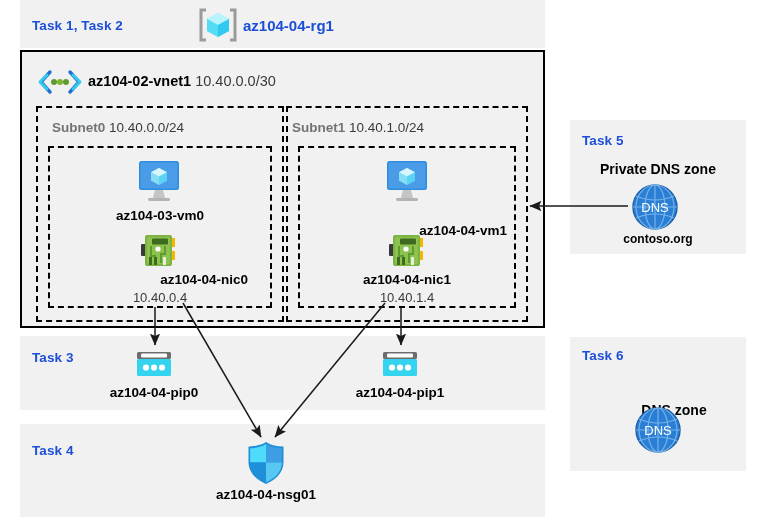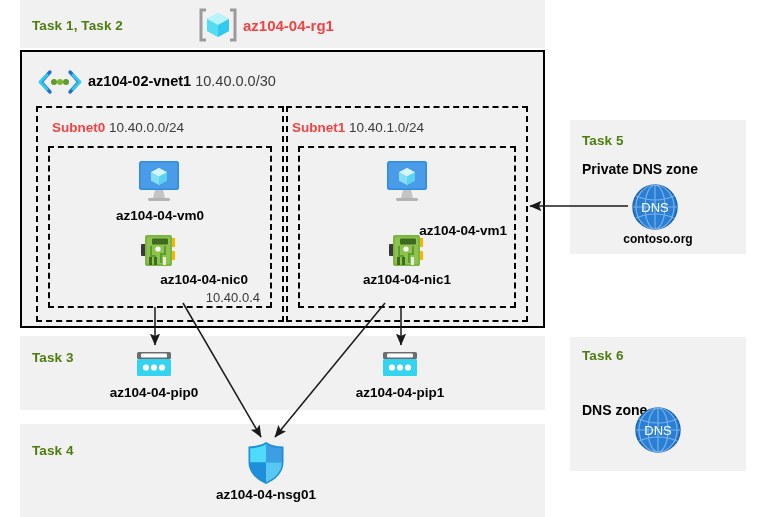--- a/index.html
+++ b/index.html
@@ -5,21 +5,21 @@
   html,body{margin:0;padding:0;background:#ffffff;}
   body{
     font-family:"Liberation Sans", sans-serif;
     width:776px;height:517px;position:relative;overflow:hidden;
     -webkit-font-smoothing:antialiased;
   }
   #stage{position:absolute;left:0;top:0;width:776px;height:517px;}
 
   .panel{position:absolute;background:#f1f1f1;}
   .task-label{
-    position:absolute;color:#4d7c0f;font-weight:bold;font-size:13.5px;
+    position:absolute;color:#1d4ed8;font-weight:bold;font-size:13.5px;
     letter-spacing:.1px;white-space:nowrap;
   }
 
   
   #rg-band{left:20px;top:0px;width:525px;height:48px;}
   #vnet-box{
     position:absolute;left:20px;top:50px;width:525px;height:278px;
     background:#f1f1f1;border:2px solid #000000;box-sizing:border-box;
   }
   #subnet0-box{
@@ -35,42 +35,42 @@
     border:2px dashed #000000;box-sizing:border-box;
   }
   #vmbox1{
     position:absolute;left:298px;top:146px;width:218px;height:162px;
     border:2px dashed #000000;box-sizing:border-box;
   }
 
   .subnet-title{
     position:absolute;font-size:13.5px;color:#3a3a3a;white-space:nowrap;
   }
-  .subnet-title b{color:#ef4444;font-weight:bold;}
+  .subnet-title b{color:#737373;font-weight:bold;}
 
   .vnet-title{
     position:absolute;left:88px;top:73px;font-size:14.5px;color:#3a3a3a;white-space:nowrap;
   }
   .vnet-title b{color:#000000;font-weight:bold;}
 
   .rg-name{
-    position:absolute;left:243px;top:17px;font-size:15px;font-weight:bold;color:#ef4444;white-space:nowrap;
+    position:absolute;left:243px;top:17px;font-size:15px;font-weight:bold;color:#1d4ed8;white-space:nowrap;
   }
 
   
   .node-label{
     position:absolute;text-align:center;font-size:13.5px;font-weight:bold;
     color:#000000;white-space:nowrap;
   }
   .node-sub{
     position:absolute;text-align:center;font-size:13px;font-weight:normal;
     color:#3a3a3a;white-space:nowrap;
   }
   .heading{
-    position:absolute;text-align:left;font-size:14px;font-weight:bold;color:#000;white-space:nowrap;margin-left:12px;
+    position:absolute;text-align:center;font-size:14px;font-weight:bold;color:#000;white-space:nowrap;
   }
 
   .icon{position:absolute;text-align:center;}
   svg{display:block;overflow:visible;}
   #edges{position:absolute;left:0;top:0;width:776px;height:517px;pointer-events:none;}
 </style>
 </head>
 <body>
 
 <div id="stage">
@@ -120,40 +120,40 @@
       <rect x="7" y="2" width="40" height="29" rx="2.5" fill="#2f8ee0"></rect>
       <rect x="8.6" y="3.6" width="36.8" height="25.8" rx="1.6" fill="#4a9ce8"></rect>
       <polygon points="27,9 35,13.2 35,21.6 27,25.8 19,21.6 19,13.2" fill="#9fe4f7"></polygon>
       <polygon points="27,9 35,13.2 27,17.4 19,13.2" fill="#d7f5fd"></polygon>
       <polygon points="27,17.4 35,13.2 35,21.6 27,25.8" fill="#58d3f2"></polygon>
       <polygon points="27,17.4 19,13.2 19,21.6 27,25.8" fill="#86ddf6"></polygon>
       <path d="M23 31 L31 31 L33 39 L21 39 Z" fill="#c4c4c4"></path>
       <rect x="16" y="39" width="22" height="3" rx="1.4" fill="#b3b3b3"></rect>
     </svg>
   </div>
-  <div class="node-label" style="left:60px;top:208px;width:200px;">az104-04-vm0</div>
+  <div class="node-label" style="left:60px;top:208px;width:200px;">az104-03-vm0</div>
 
   <div class="icon" style="left:139px;top:232px;">
     <svg width="42" height="38" viewBox="0 0 42 38">
       <rect x="30" y="6" width="6" height="9" fill="#f5b800"></rect>
       <rect x="30" y="19" width="6" height="9" fill="#f5b800"></rect>
       <rect x="2" y="12" width="6" height="12" rx="1" fill="#3a3a3a"></rect>
       <rect x="6" y="3" width="27" height="31" rx="2" fill="#7cb343"></rect>
       <rect x="8" y="5" width="23" height="27" rx="1.5" fill="#8cc34f"></rect>
       <rect x="13" y="6.5" width="16" height="6" rx="1" fill="#3e6b1f"></rect>
       <path d="M12 14 L12 24 L16 24 L16 31" fill="none" stroke="#5f9c2f" stroke-width="2"></path>
       <path d="M26 14 L26 22 L22 22 L22 31" fill="none" stroke="#5f9c2f" stroke-width="2"></path>
       <circle cx="19" cy="17" r="2.6" fill="#ffffff"></circle>
       <rect x="10" y="25" width="3" height="8" fill="#3e6b1f"></rect>
       <rect x="15" y="25" width="3" height="8" fill="#3e6b1f"></rect>
       <rect x="24" y="25" width="3" height="8" fill="#e8eddf"></rect>
     </svg>
   </div>
   <div class="node-label" style="left:48px;top:272px;width:200px;text-align:right;">az104-04-nic0</div>
-  <div class="node-sub" style="left:60px;top:290px;width:200px;text-align:right;">10.40.0.4</div>
+  <div class="node-sub" style="left:60px;top:290px;width:200px;">10.40.0.4</div>
 
   <div id="subnet1-box"></div>
   <div class="subnet-title" style="left:292px;top:120px;">
     <b>Subnet1</b>
     <span>10.40.1.0/24</span>
   </div>
   <div id="vmbox1"></div>
 
   <div class="icon" style="left:380px;top:159px;">
     <svg width="54" height="44" viewBox="0 0 54 44">
@@ -179,20 +179,21 @@
       <rect x="13" y="6.5" width="16" height="6" rx="1" fill="#3e6b1f"></rect>
       <path d="M12 14 L12 24 L16 24 L16 31" fill="none" stroke="#5f9c2f" stroke-width="2"></path>
       <path d="M26 14 L26 22 L22 22 L22 31" fill="none" stroke="#5f9c2f" stroke-width="2"></path>
       <circle cx="19" cy="17" r="2.6" fill="#ffffff"></circle>
       <rect x="10" y="25" width="3" height="8" fill="#3e6b1f"></rect>
       <rect x="15" y="25" width="3" height="8" fill="#3e6b1f"></rect>
       <rect x="24" y="25" width="3" height="8" fill="#e8eddf"></rect>
     </svg>
   </div>
   <div class="node-label" style="left:307px;top:272px;width:200px;">az104-04-nic1</div>
+  <div class="node-sub" style="left:307px;top:290px;width:200px;">10.40.1.4</div>
 
   <div class="panel" style="left:20px;top:336px;width:525px;height:74px;"></div>
   <div class="task-label" style="left:32px;top:350px;">Task 3</div>
 
   <div class="icon" style="left:133px;top:350px;">
     <svg width="42" height="30" viewBox="0 0 42 30">
       <rect x="4" y="2" width="34" height="7" rx="1.5" fill="#6d6d6d"></rect>
       <rect x="8" y="3.6" width="26" height="3.8" rx="1.2" fill="#ffffff"></rect>
       <rect x="4" y="9" width="34" height="17" rx="1.5" fill="#34d3f0"></rect>
       <circle cx="13" cy="17.5" r="3.1" fill="#ffffff"></circle>

